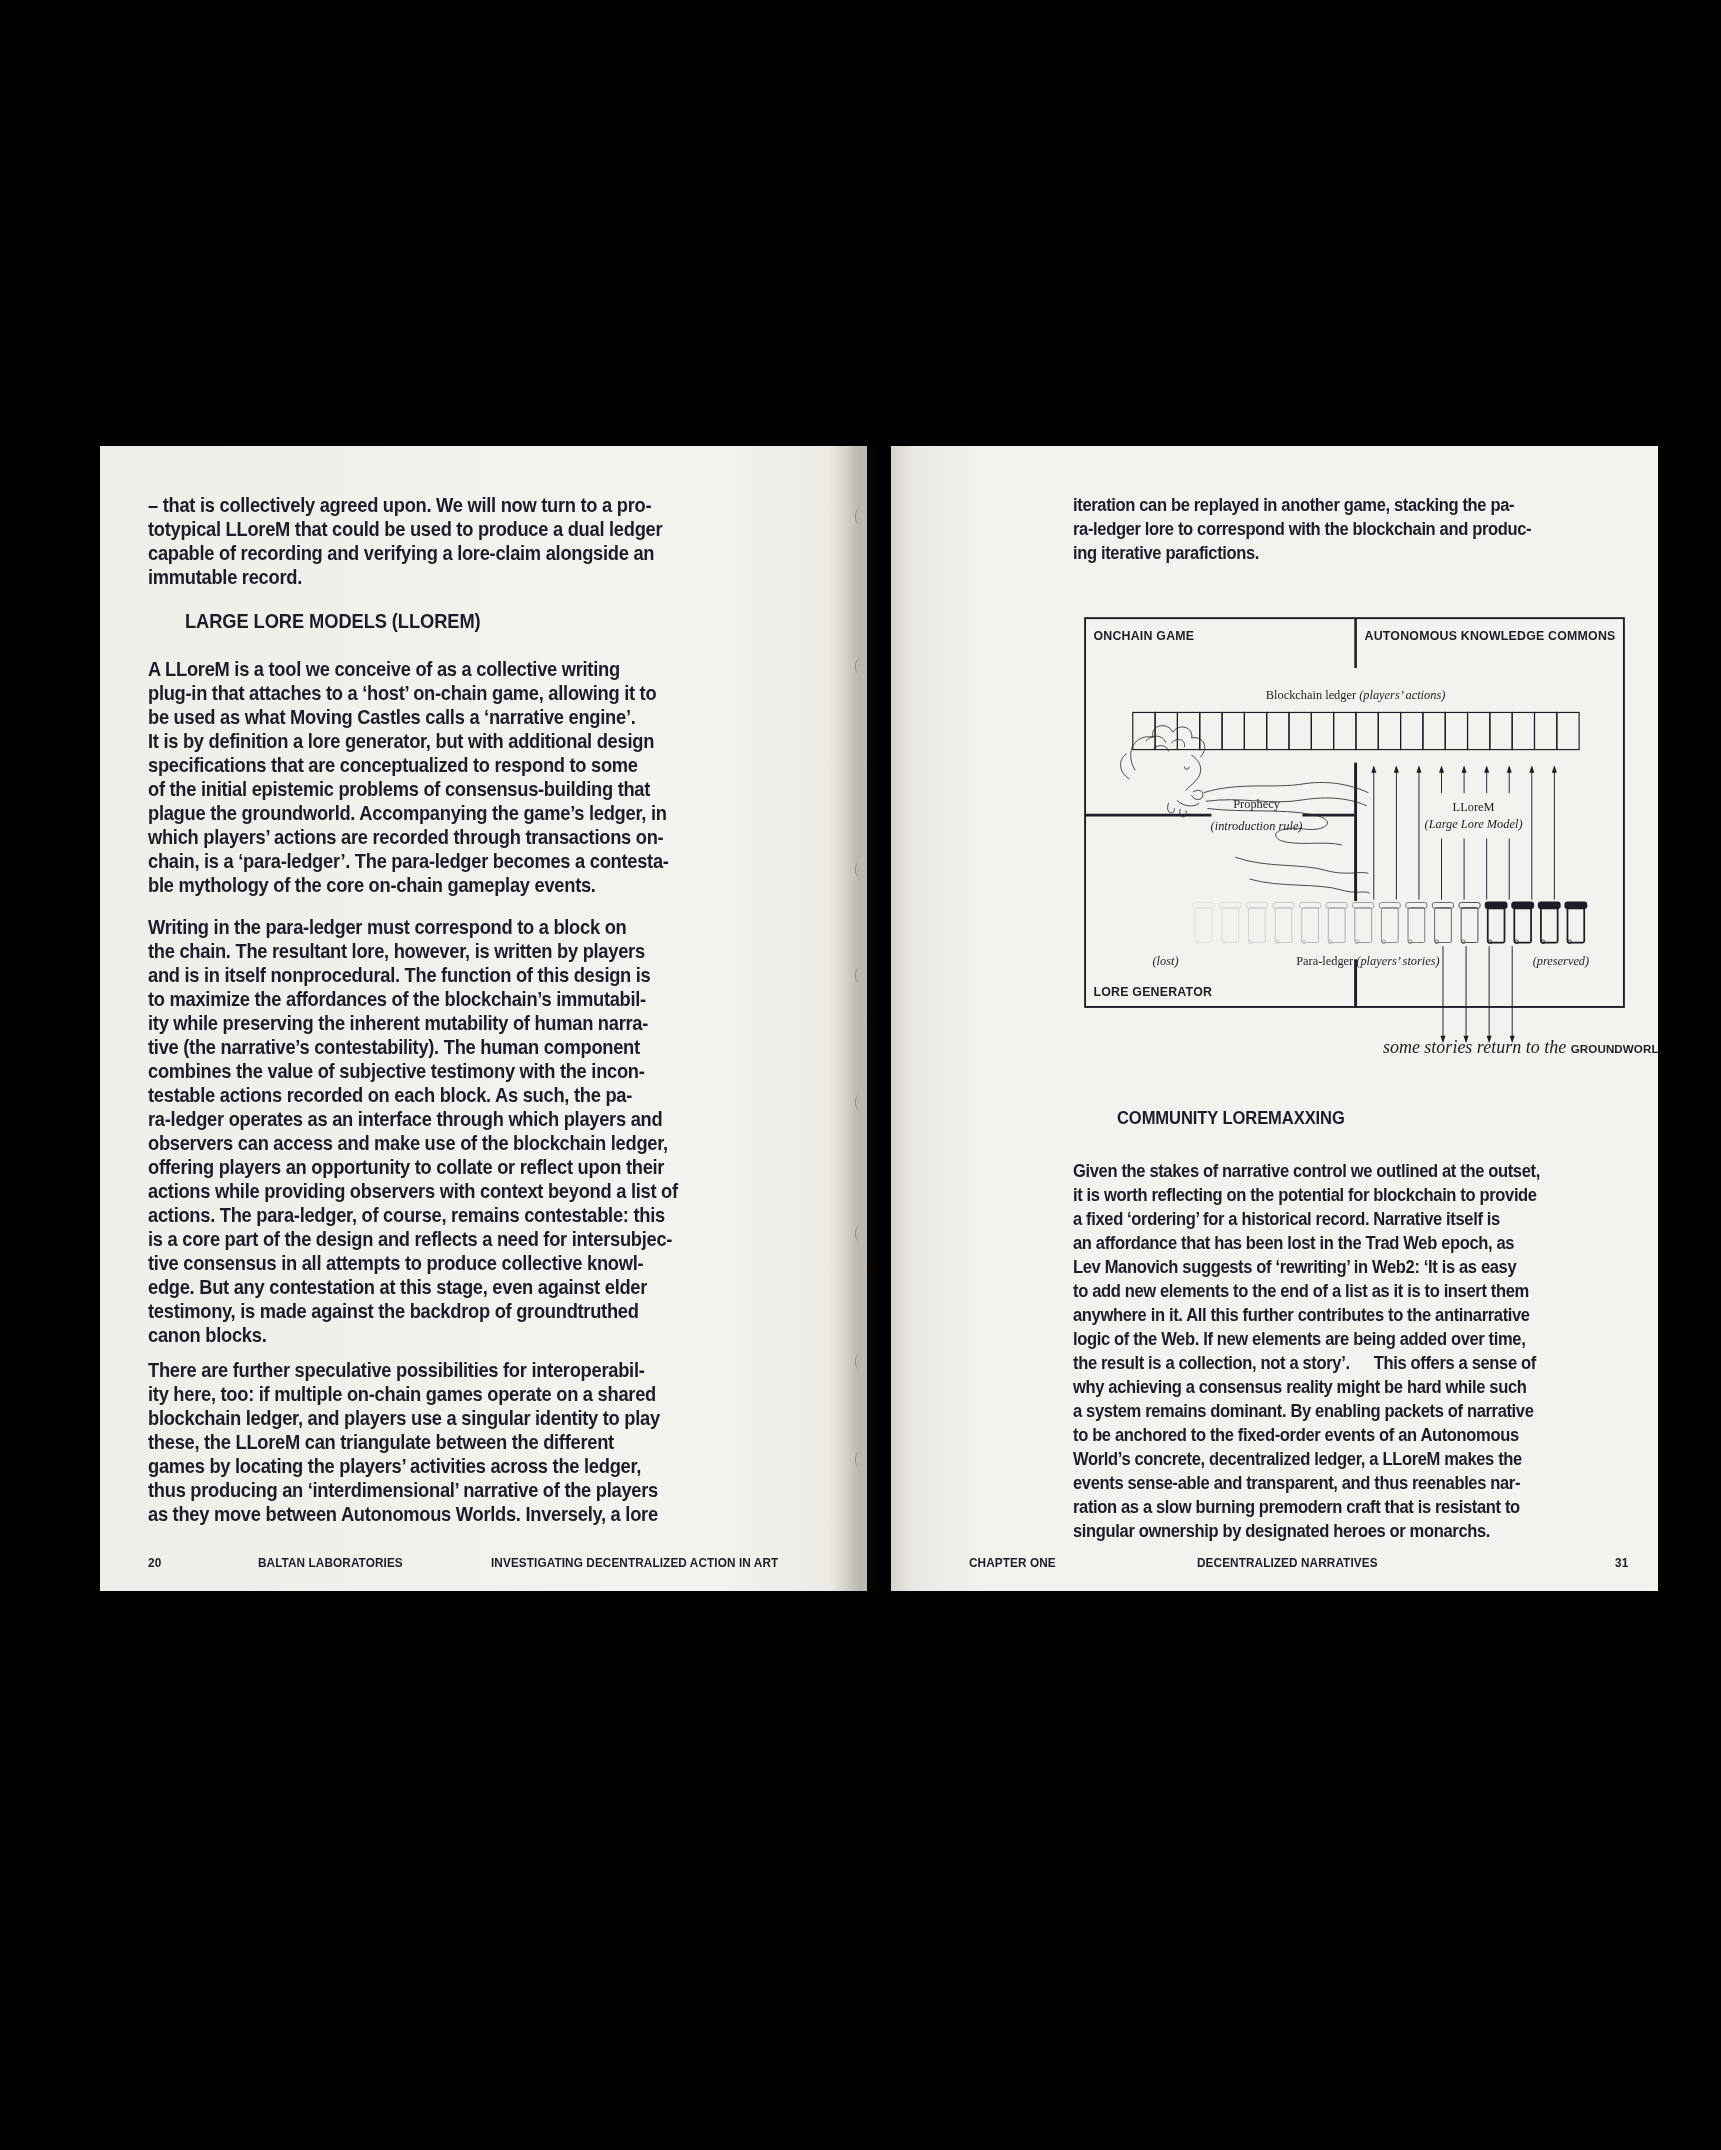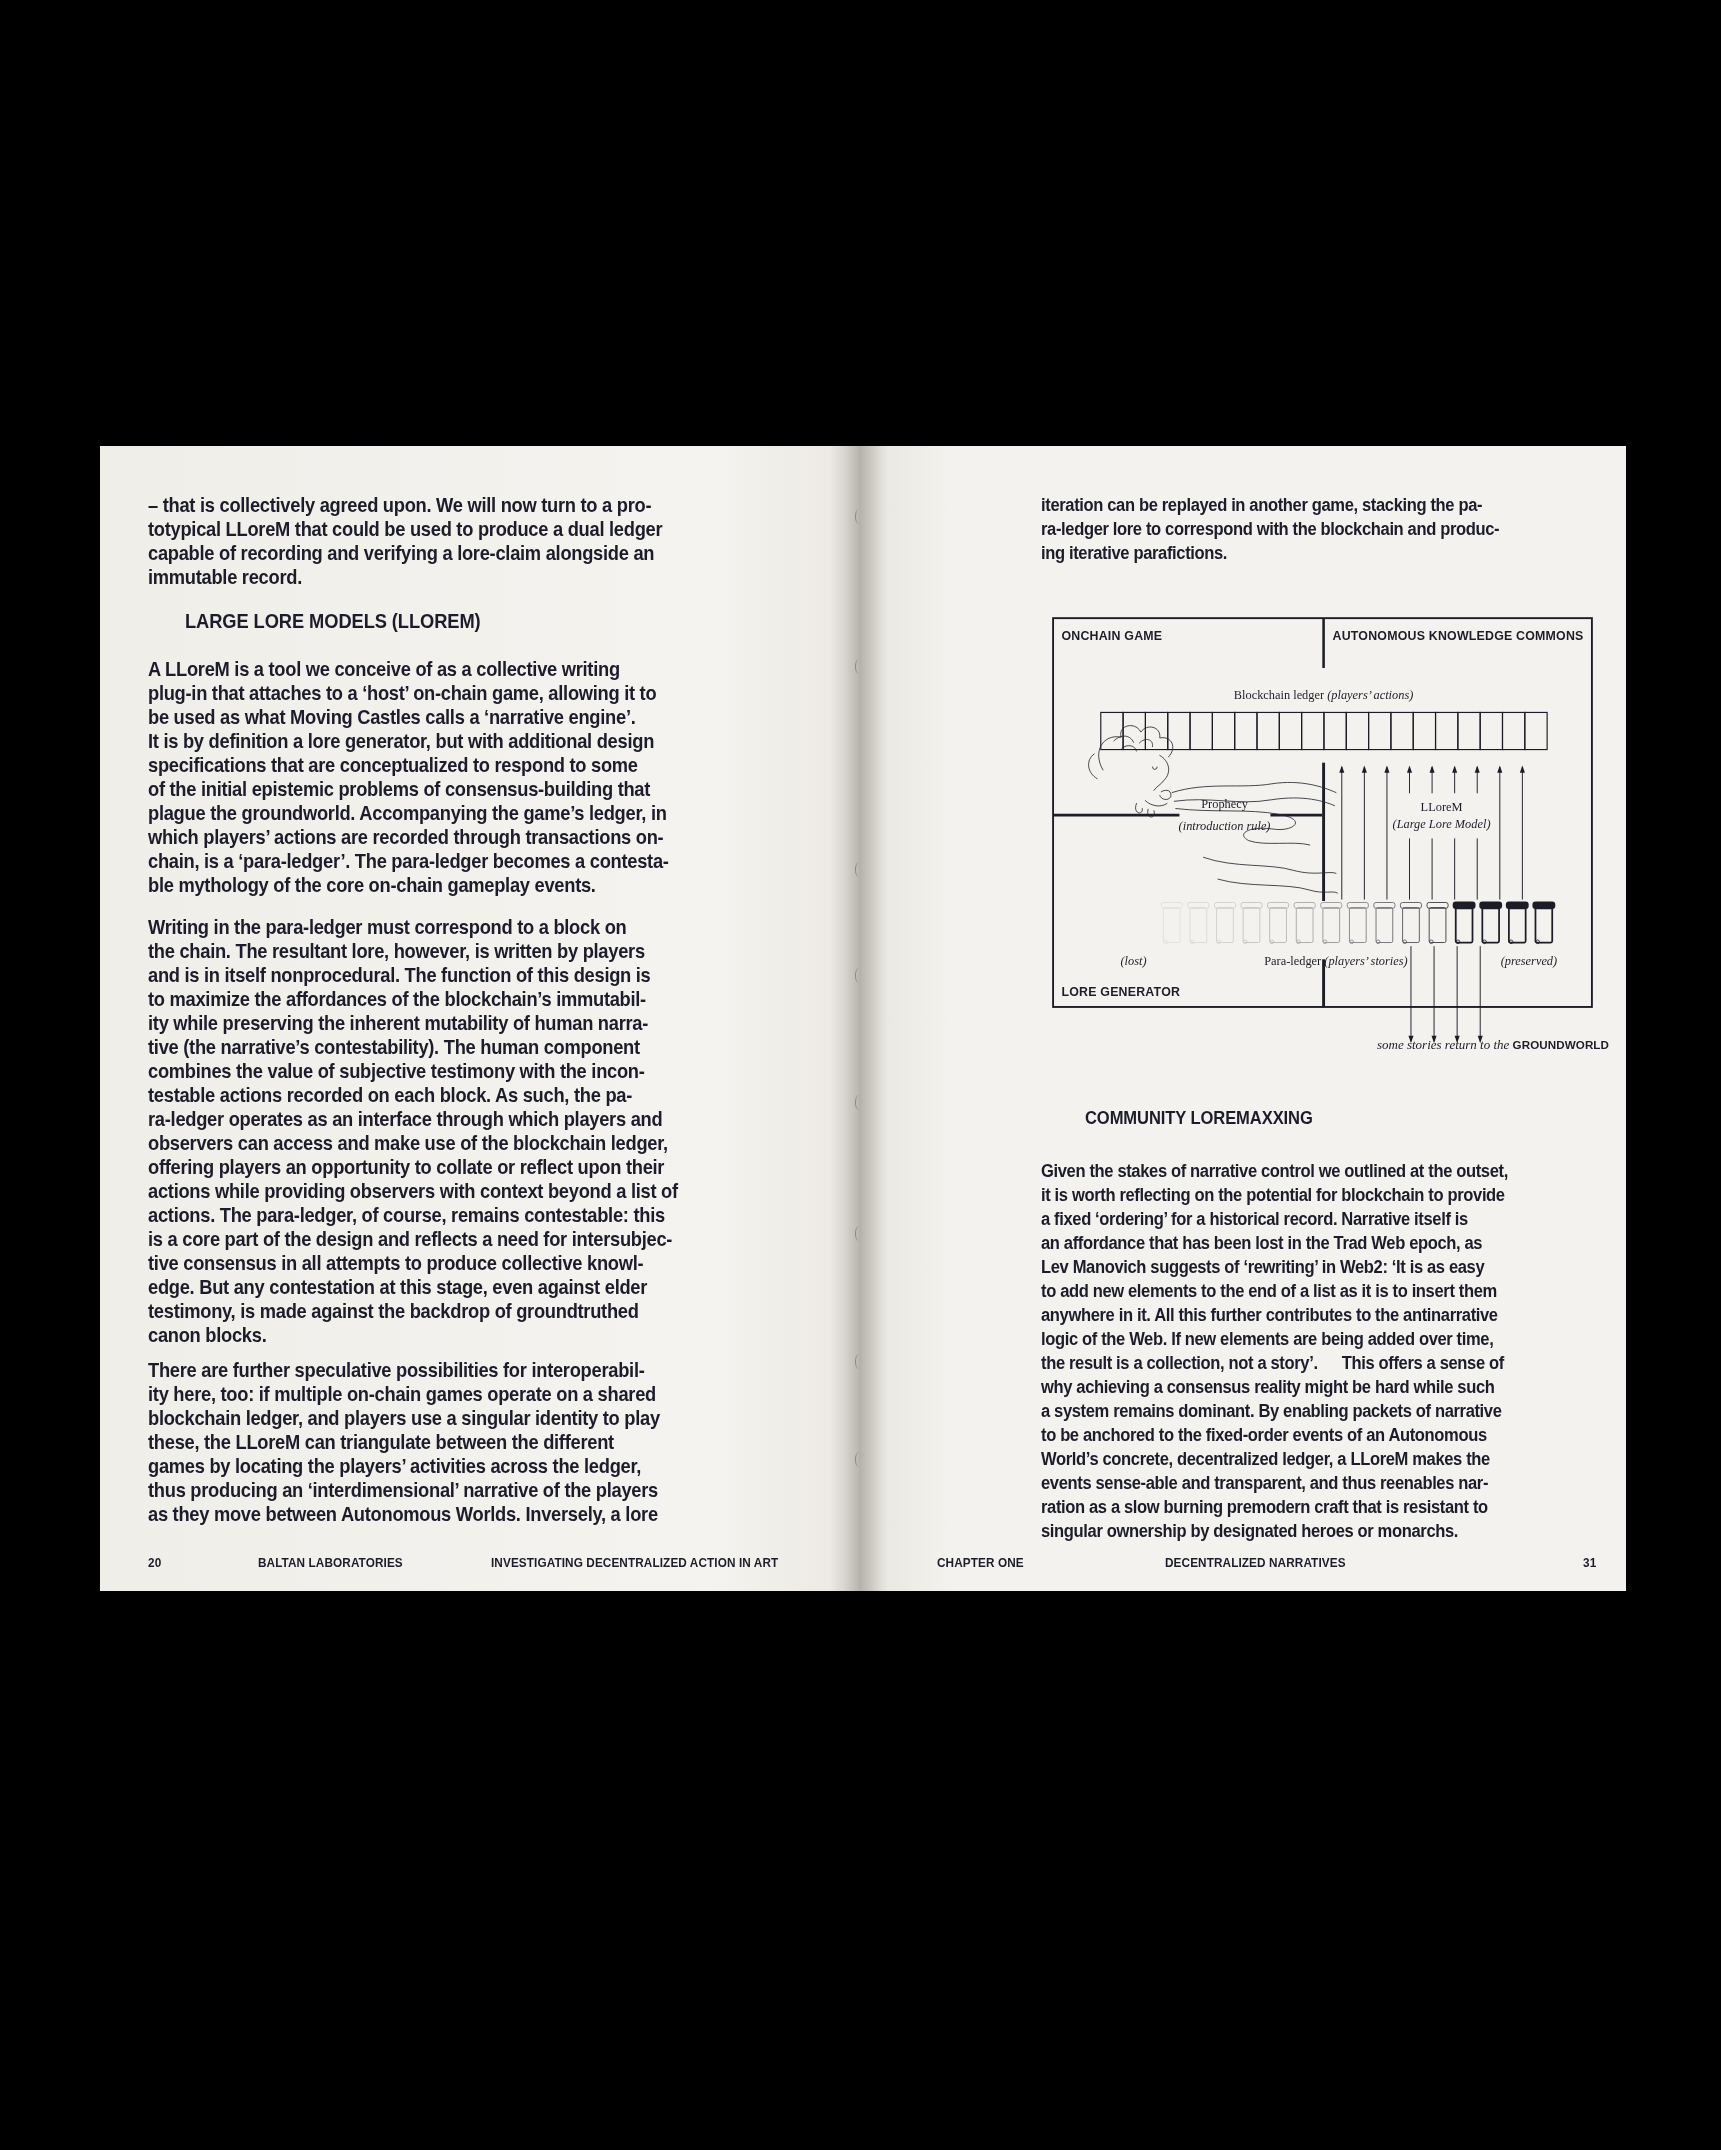--- a/index.html
+++ b/index.html
@@ -4,21 +4,21 @@
 <title>Book spread — Decentralized Narratives</title>
 <style>
   html,body{margin:0;padding:0;}
   body{
     width:1721px;height:2151px;position:relative;background:#000;
     font-family:"Liberation Sans",sans-serif;
   }
   .spread{position:absolute;left:92px;top:446px;width:1534px;height:1145px;}
   .page{position:absolute;top:0;height:1145px;width:767px;overflow:hidden;}
   .page.left{left:8px;background:linear-gradient(90deg,#efeee9 0%,#f4f3ef 80%,#ece9e3 97%,#d7d4cc 100%);}
-  .page.right{left:767px;background:linear-gradient(90deg,#d7d4cc 0%,#eae8e2 3%,#f3f2ee 12%,#f3f2ee 100%);}
+  .page.right{left:799px;background:linear-gradient(90deg,#d7d4cc 0%,#eae8e2 3%,#f3f2ee 12%,#f3f2ee 100%);}
   .gutter-shadow{position:absolute;left:738px;top:0;width:58px;height:1145px;pointer-events:none;
     background:linear-gradient(90deg,rgba(0,0,0,0) 0%,rgba(40,36,30,.20) 50%,rgba(0,0,0,0) 100%);}
   .stitch{position:absolute;width:6.6px;height:14.6px;border-left:1.5px solid #8d8a80;border-radius:50%;left:763px;}
 
   
   .tcol{position:absolute;}
   .para{position:absolute;}
   .tline{white-space:pre;color:#1c1c2a;}
   .left-body .tline{font-weight:bold;font-size:19.7px;line-height:24px;letter-spacing:-0.3px;}
   .right-body .tline{font-weight:bold;font-size:18px;line-height:24px;letter-spacing:-0.4px;}
@@ -34,21 +34,21 @@
 
   
   .diagram-svg{position:absolute;left:193px;top:171px;}
   .d-border{fill:none;stroke:#1d1d28;stroke-width:2.6px;}
   .d-line{stroke:#1d1d28;}
   .d-sans{font-family:"Liberation Sans",sans-serif;font-weight:bold;font-size:17px;letter-spacing:.3px;fill:#1d1d28;}
   .d-serif{font-family:"Liberation Serif",serif;font-size:17px;fill:#1d1d28;}
   .d-em{font-style:italic;}
   .sketch path{fill:none;stroke:#2a2a35;stroke-width:1.3px;stroke-linecap:round;opacity:.9;}
   .diagram-caption{position:absolute;left:484px;top:591px;width:300px;text-align:center;color:#1d1d28;white-space:pre;}
-  .diagram-caption em{font-family:"Liberation Serif",serif;font-style:italic;font-size:13px;}
+  .diagram-caption em{font-family:"Liberation Serif",serif;font-style:italic;font-size:18px;}
   .diagram-caption b{font-family:"Liberation Sans",sans-serif;font-weight:bold;font-size:11.6px;letter-spacing:0.1px;}
 </style>
 </head>
 <body>
 
 <div class="spread">
 
   <div class="page left">
     <div class="tcol left-body">
       <div class="para squishL" style="left:48px;top:47px;">

